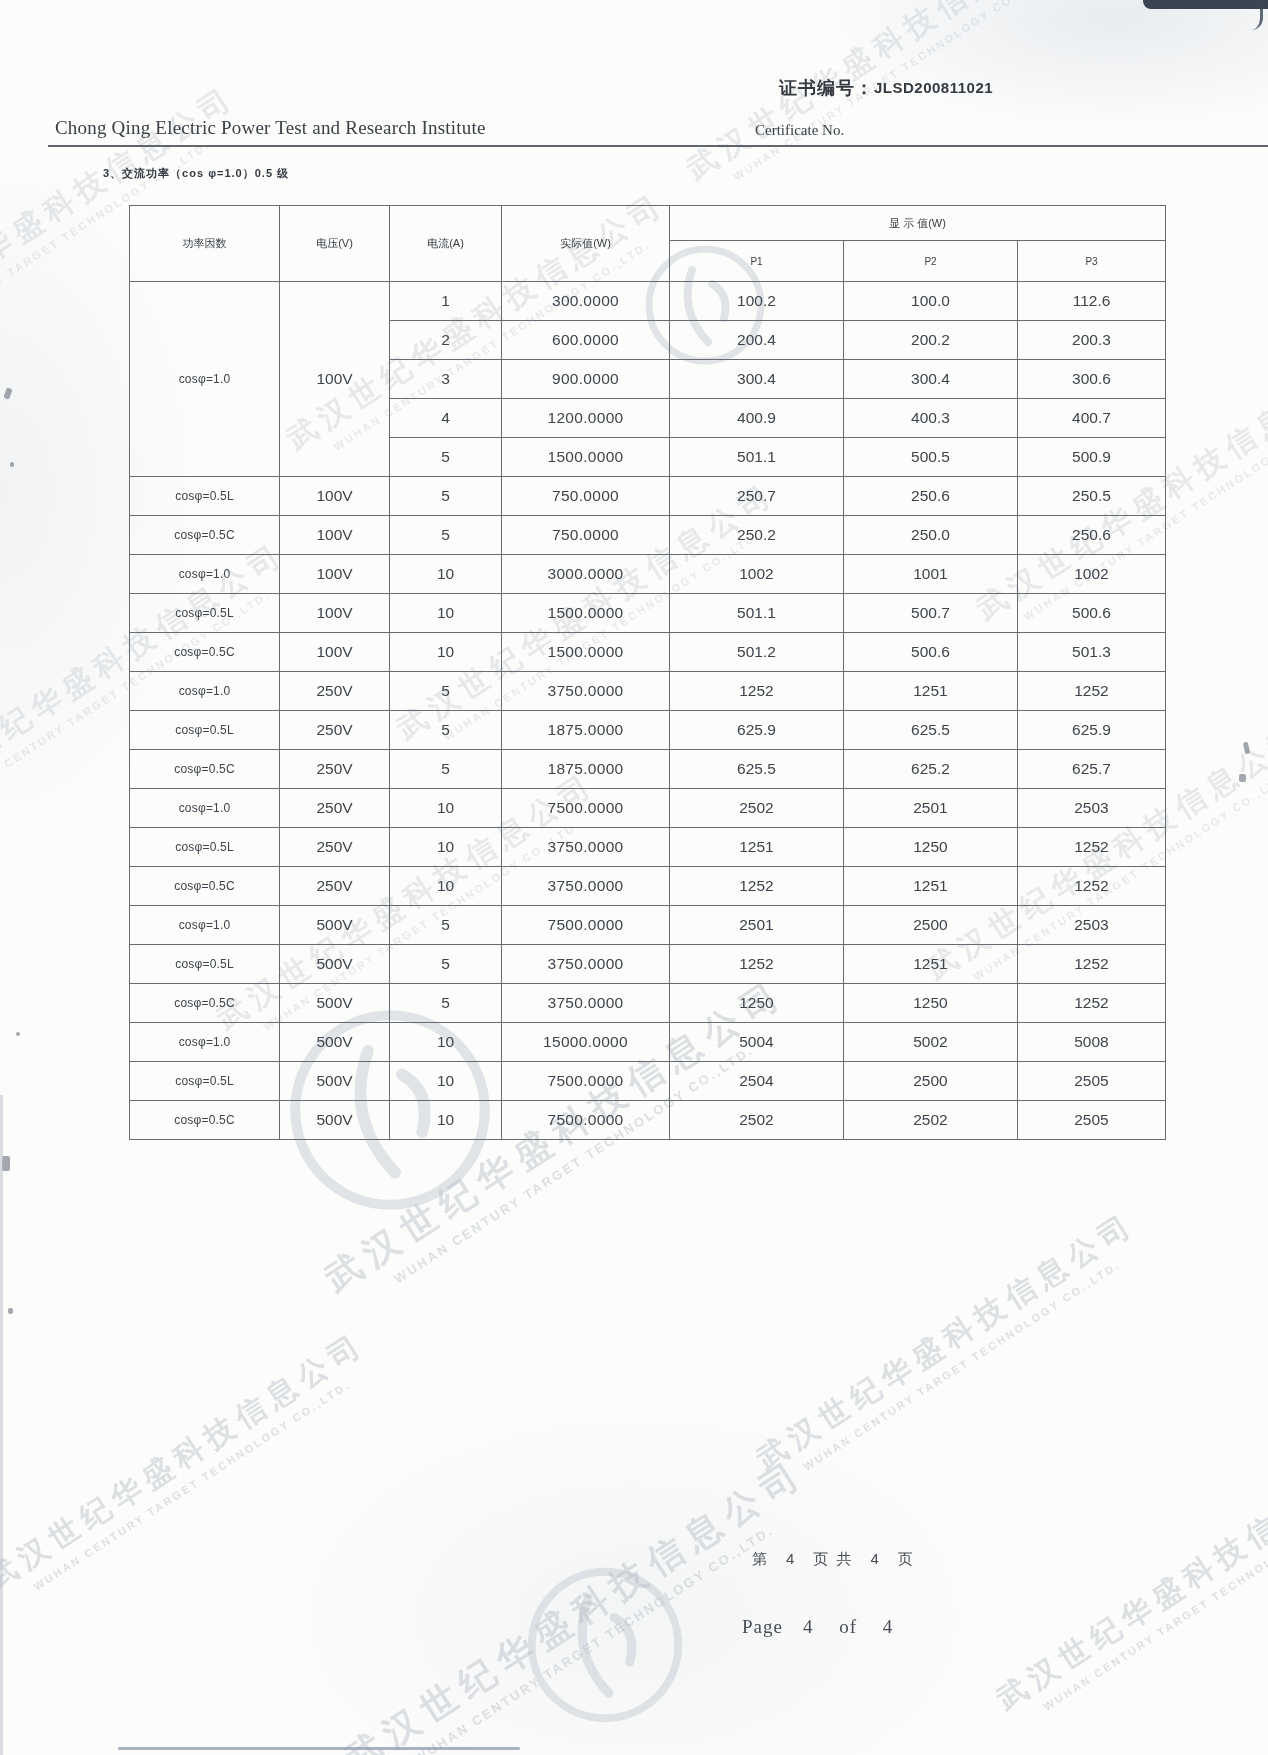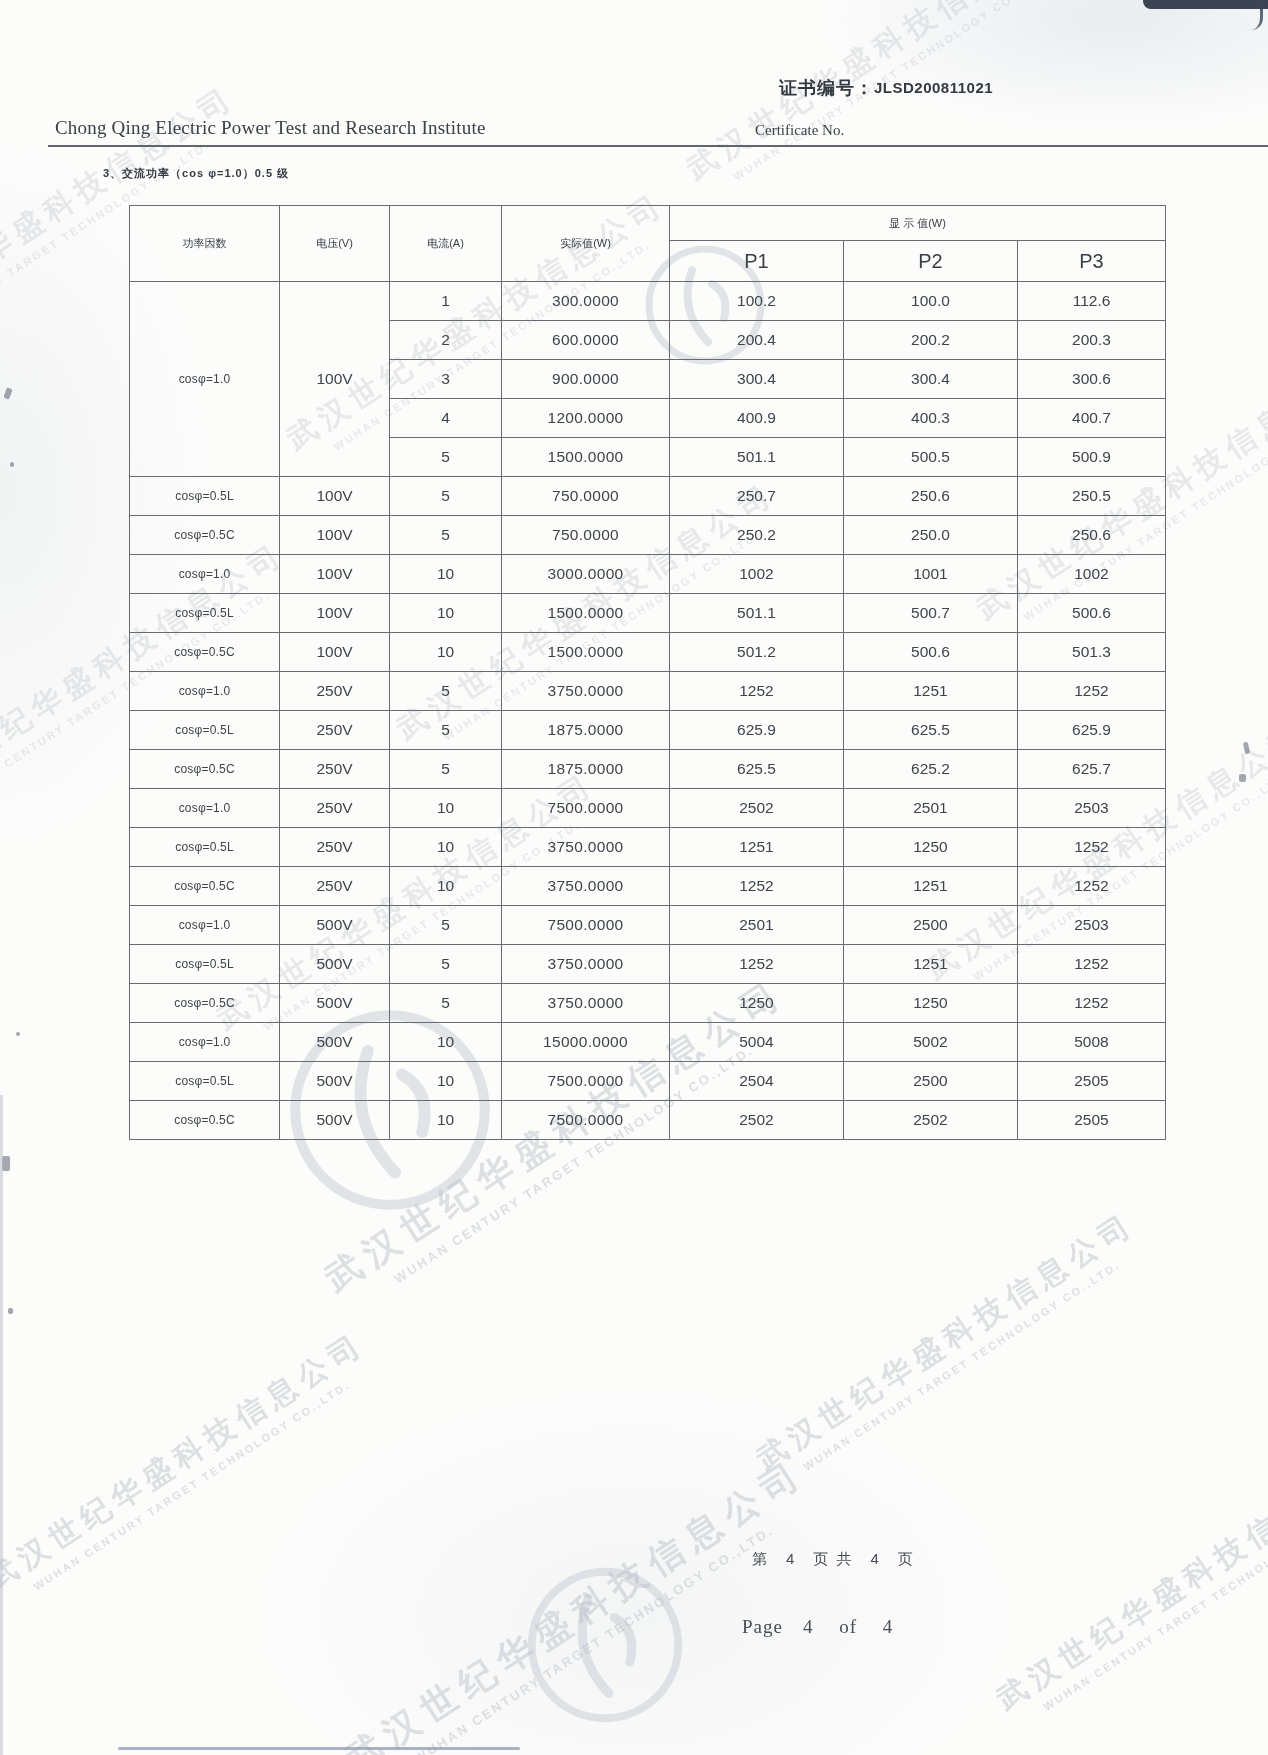--- a/index.html
+++ b/index.html
@@ -55,21 +55,21 @@
     border-collapse:collapse;table-layout:fixed;
     font-size:15.5px;color:#3e444c;
   }
   table.power th, table.power td{
     border:1.6px solid #676c73;
     text-align:center;vertical-align:middle;
     padding:0;height:38px;overflow:hidden;white-space:nowrap;
   }
   table.power thead th{font-weight:500;font-size:11px;color:#383e46;}
   table.power thead tr.r1 th{height:34px;}
-  table.power thead tr.r2 th{height:40px;font-size:20px;}
+  table.power thead tr.r2 th{height:40px;font-size:10px;}
   td.c-pf{font-size:12px;letter-spacing:0.2px;}
   td.c-actual{letter-spacing:0.3px;}
   
   .footer-cn{
     position:absolute;left:752px;top:1550px;
     font-size:15px;color:#474d56;letter-spacing:2px;white-space:nowrap;text-align:center;
   }
   .footer-en{
     position:absolute;left:742px;top:1614px;
     font-family:"Liberation Serif", serif;

